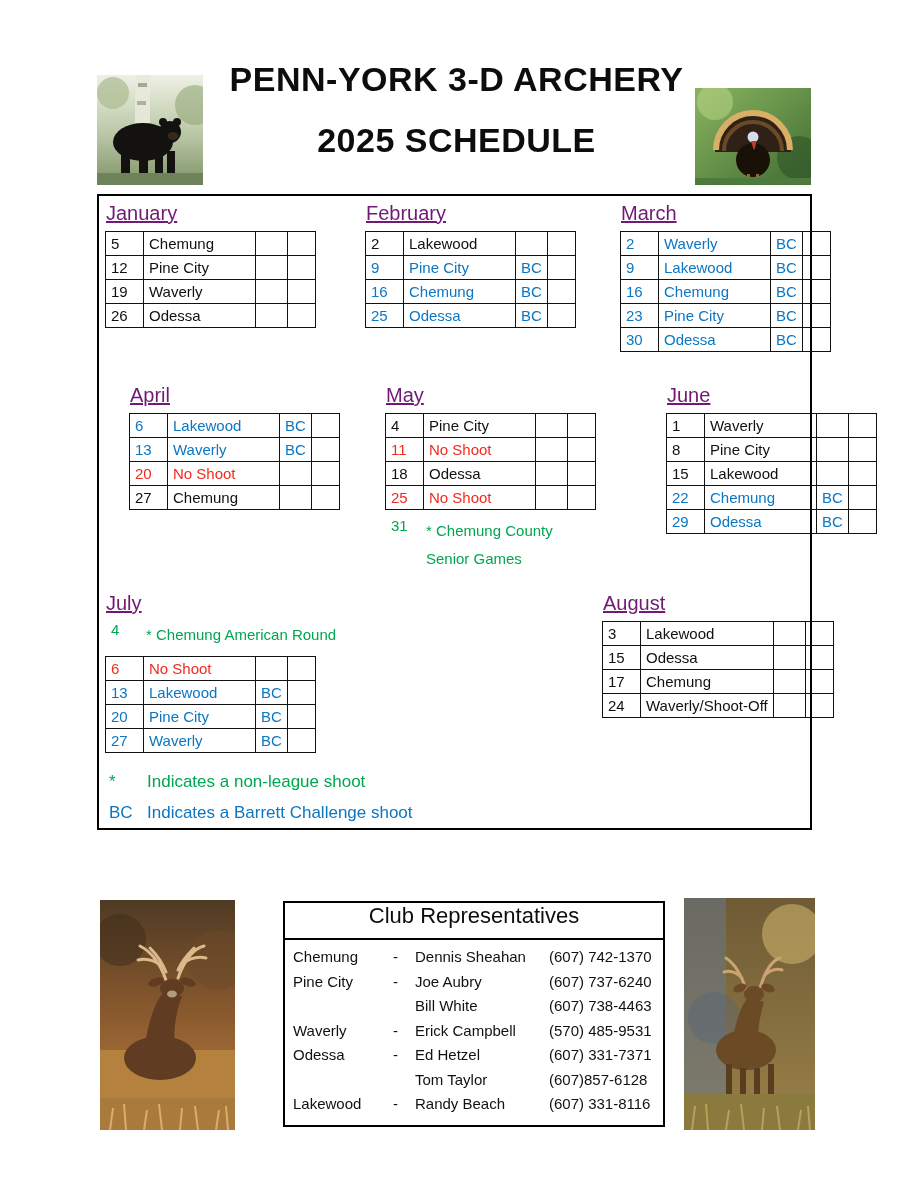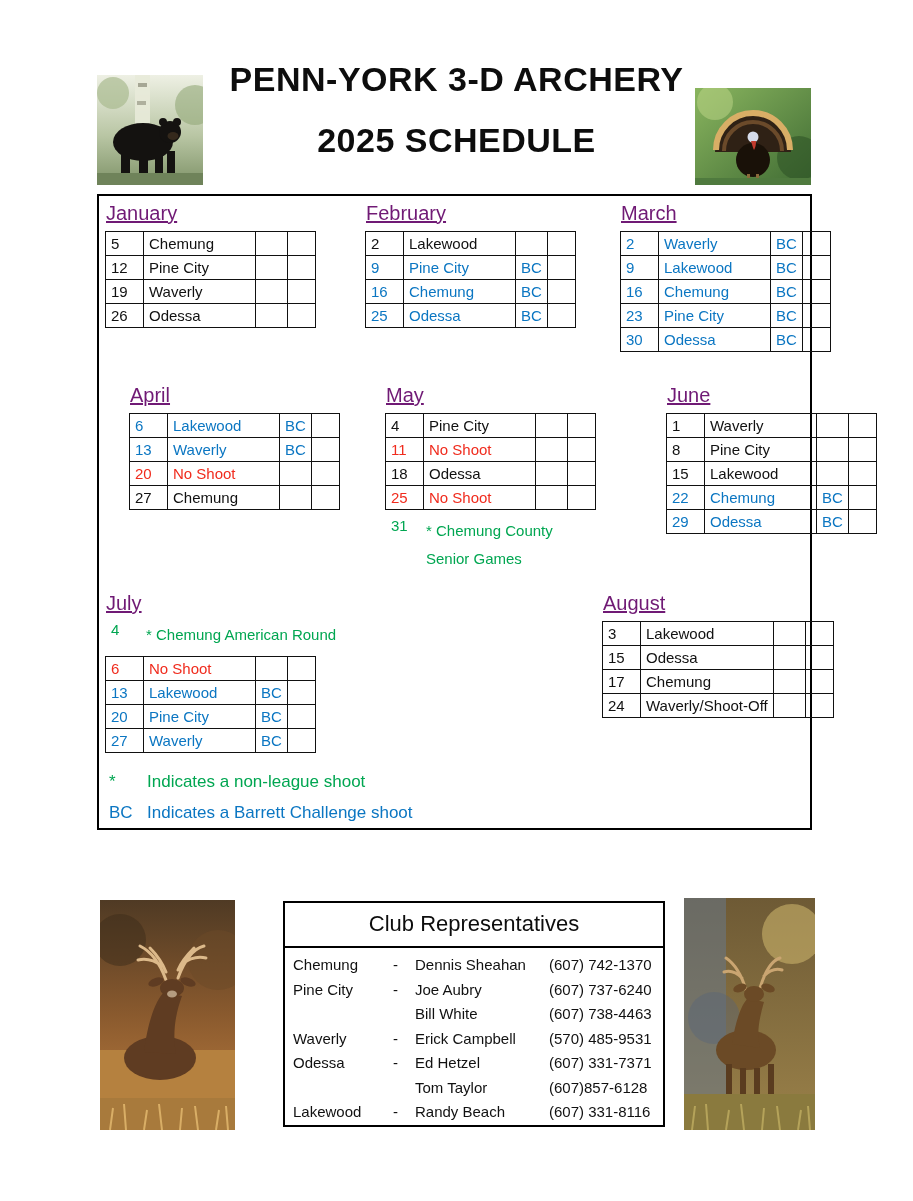--- a/index.html
+++ b/index.html
@@ -44,21 +44,21 @@
   .note.pre { margin: 2px 0 7px 1px; }
   .note.pre .note-text { max-width: none; }
 
   .legend { position: absolute; left: 6px; top: 576px; font-size: 17px; }
   .legend-row { display: flex; margin-bottom: 11px; }
   .lg-sym { width: 42px; flex: none; padding-left: 4px; }
   .lg-green { color: var(--green, #00a651); }
   .lg-blue { color: var(--blue, #0b76c2); }
 
   .reps-box { position: absolute; left: 283px; top: 901px; width: 382px; height: 226px; border: 2px solid #000; background: #fff; }
-  .reps-title { font-size: 22px; text-align: center; padding: 8px 0 9px; border-bottom: 2px solid #000; color: #0d0d0d; }
+  .reps-title { font-size: 22px; text-align: center; padding: 0 0 9px; border-bottom: 2px solid #000; color: #0d0d0d; }
   .reps-rows { padding: 5px 8px 0 8px; }
   .rep-row { display: grid; grid-template-columns: 100px 22px 134px auto; font-size: 15px; line-height: 24.5px; }
   .rep-phone { white-space: nowrap; }
 </style>
 </head>
 <body>
 
 <div class="page">
 
   <div class="photo photo-bear">

